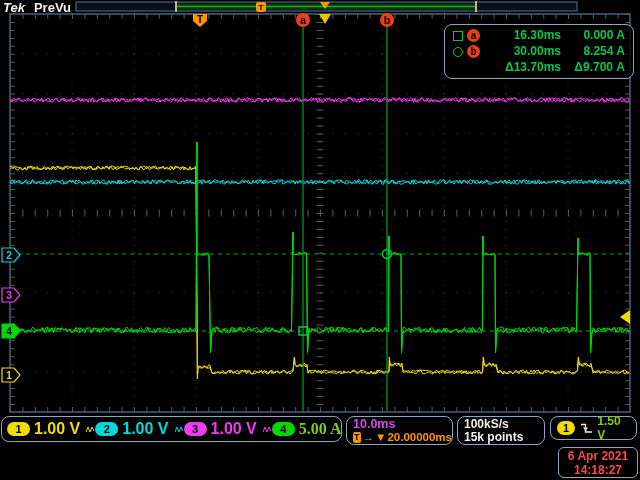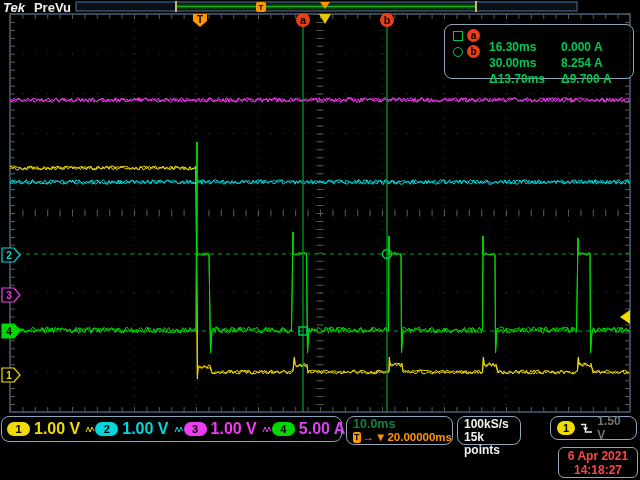--- a/index.html
+++ b/index.html
@@ -10,36 +10,36 @@
   svg.scope{position:absolute;top:0;left:0;}
   .box{position:absolute;border:1px solid #8fa5b8;border-radius:8px;background:#000;box-sizing:border-box;z-index:4;}
   .cbox{left:444px;top:24px;width:190px;height:55px;display:grid;
         grid-template-columns:36px 72px 1fr;grid-auto-rows:16px;align-content:center;
         padding:2px 8px 2px 8px;font-size:12px;font-weight:bold;color:#00c850;background:rgba(0,0,0,.82);}
   .csym{display:flex;align-items:center;gap:4px;}
   .sq{width:8px;height:8px;border:1.5px solid #00c850;display:inline-block;}
   .ci{width:8px;height:8px;border:1.5px solid #00c850;border-radius:50%;display:inline-block;}
   .badge{width:13px;height:13px;border-radius:50%;color:#000;display:inline-flex;align-items:center;
          justify-content:center;font-size:10px;font-weight:bold;}
-  .ct,.cv{margin-top:12px;}
+  .ct,.cv{text-align:right;}
   .chbox{left:1px;top:416px;width:341px;height:26px;display:flex;align-items:center;padding:0 5px;}
   .chgrp{display:flex;align-items:center;gap:4px;flex:1;}
   .pill{display:inline-flex;justify-content:center;align-items:center;width:23px;height:14px;
         border-radius:7px;color:#000;font-size:11px;font-weight:bold;}
   .chval{font-size:16px;font-weight:bold;white-space:nowrap;}
   .bw{margin-left:1px;}
   .tbox{left:346px;top:416px;width:107px;height:29px;padding:1px 0 0 6px;}
-  .tb1{color:#15803d;font-size:12.5px;font-weight:bold;line-height:13px;}
+  .tb1{color:#d946ef;font-size:12.5px;font-weight:bold;line-height:13px;}
   .tb2{display:flex;align-items:center;font-size:11.5px;font-weight:bold;line-height:13px;gap:1px;}
   .ticon{width:11px;height:11px;border-radius:2px;color:#000;display:inline-flex;align-items:center;
          justify-content:center;font-size:9px;font-weight:bold;margin-right:1px;}
-  .rbox{left:457px;top:416px;width:64px;height:29px;padding:1px 0 0 6px;color:#f0f0f0;
+  .rbox{left:457px;top:416px;width:88px;height:29px;padding:1px 0 0 6px;color:#f0f0f0;
         font-size:12px;font-weight:bold;line-height:13px;}
   .trbox{left:550px;top:416px;width:87px;height:24px;display:flex;align-items:center;gap:5px;padding:0 6px;}
-  .trlvl{color:#737373;font-size:12px;font-weight:bold;margin-left:auto;}
+  .trlvl{color:#84cc16;font-size:12px;font-weight:bold;margin-left:auto;}
   .dbox{left:558px;top:447px;width:80px;height:31px;border-radius:6px;text-align:center;
         font-size:12px;font-weight:bold;line-height:14px;padding-top:1px;}
 </style>
 </head>
 <body>
 
 <div class="screen">
 
   <div class="hdr">
     <span class="logo">Tek</span><span>PreVu</span>
@@ -165,21 +165,21 @@
     </span>
     <span class="chgrp">
       <span class="pill" style="background: rgb(240, 60, 240);">3</span>
       <span class="chval" style="color: rgb(240, 60, 240);">1.00 V</span>
       <svg class="bw" width="10" height="10">
           <polyline points="1,8 3,3 5,8 7,3 9,7" fill="none" stroke="#f03cf0" stroke-width="1"></polyline>
         </svg>
     </span>
     <span class="chgrp">
       <span class="pill" style="background: rgb(0, 216, 0);">4</span>
-      <span class="chval" style="color: #d946ef;">5.00 A</span>
+      <span class="chval" style="color: #84cc16; font-family: Liberation Serif, serif;">5.00 A</span>
       <span class="chval" style="color: rgb(0, 216, 0);">Ω</span>
     </span>
   </div>
 
   <div class="box tbox">
     <div class="tb1">10.0ms</div>
     <div class="tb2" style="color: rgb(255, 150, 0);">
       <span class="ticon" style="background: rgb(255, 150, 0);">T</span>
       <span>→</span>
       <span>▼</span>

